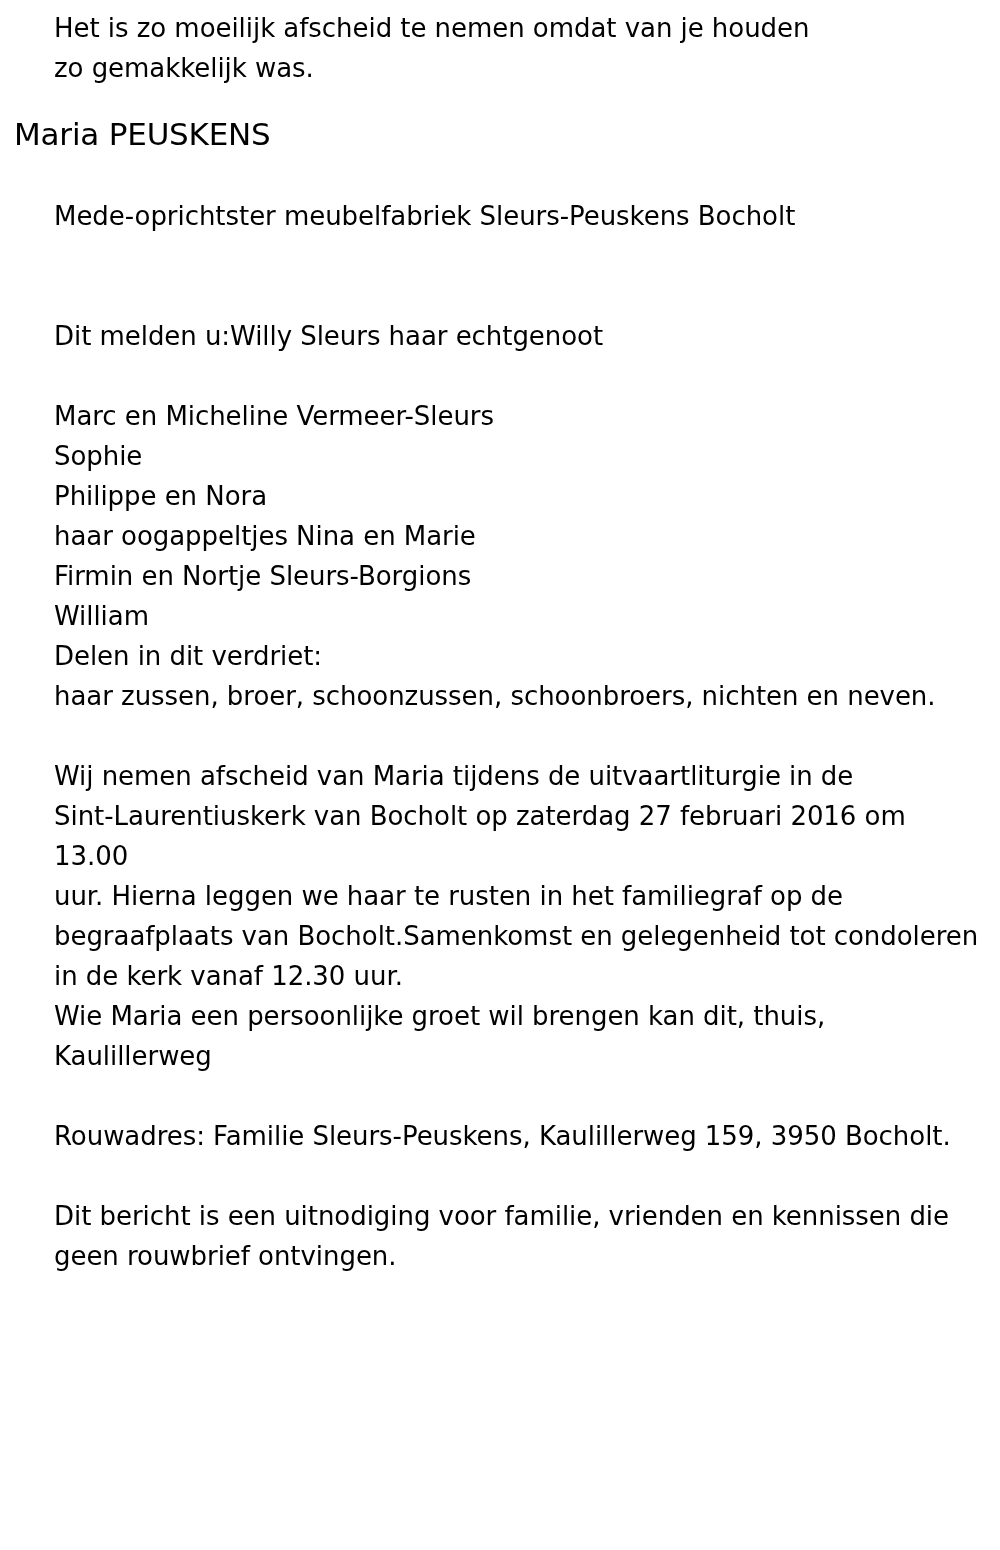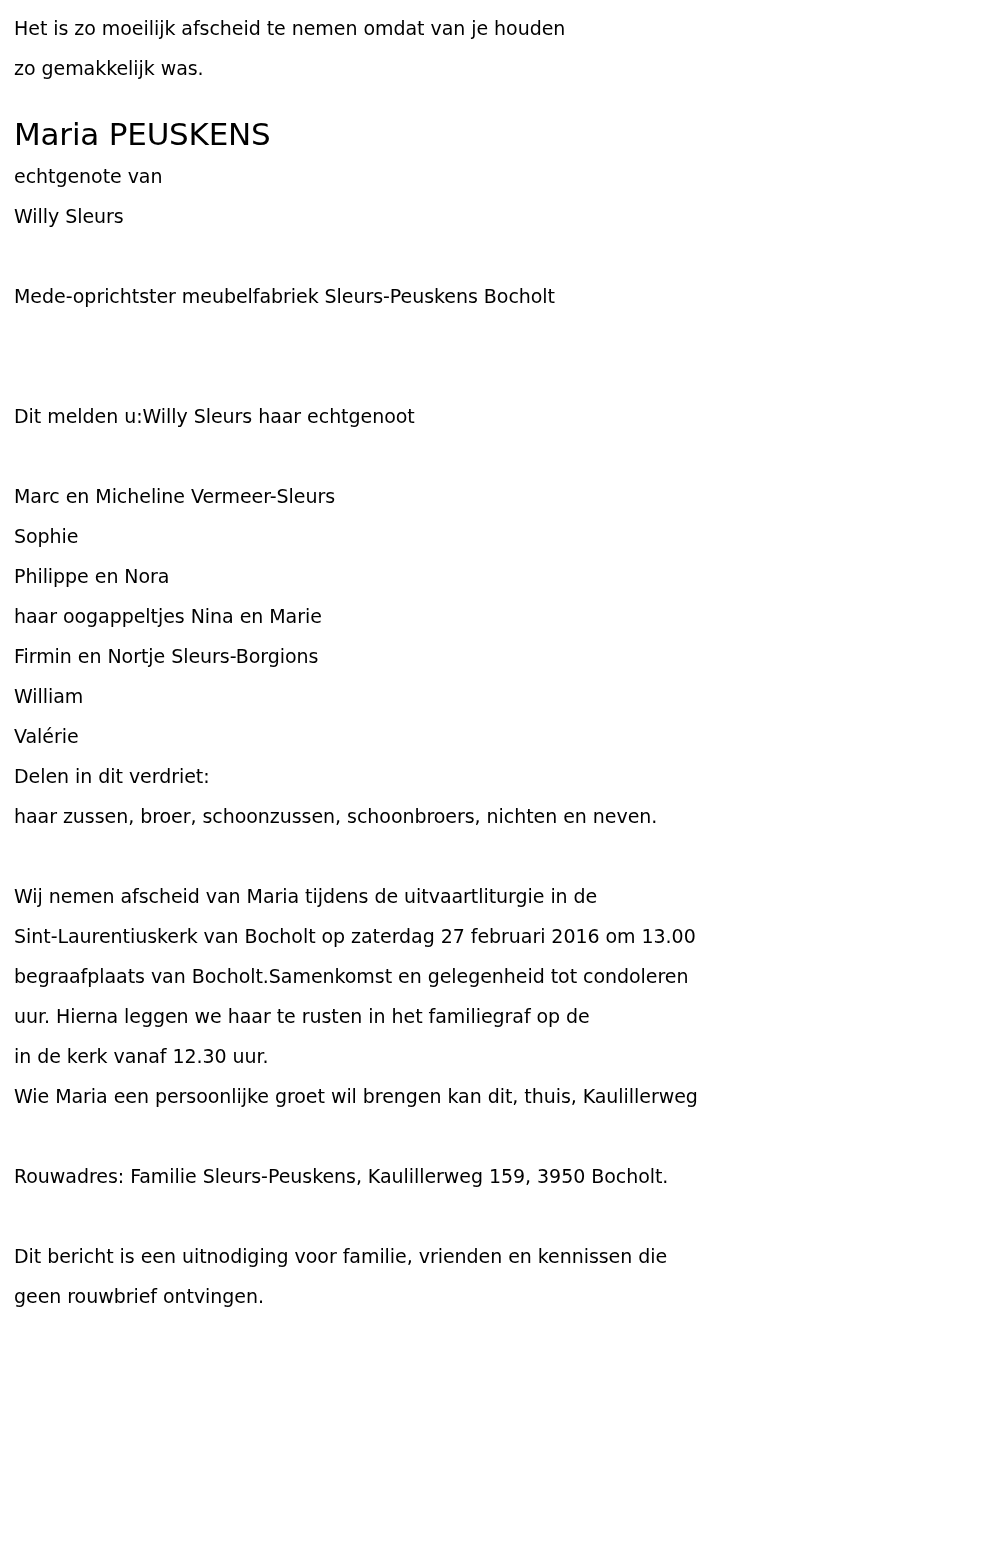--- a/index.html
+++ b/index.html
@@ -17,24 +17,25 @@
   .obituary {
     box-sizing: border-box;
     width: 1000px;
     min-height: 1550px;
     padding: 8px 12px 8px 14px;
   }
   .block {
     margin: 0;
   }
   .line {
-    font-size: 19px;
+    font-size: 26px;
     line-height: 40px;
     white-space: pre-wrap;
     letter-spacing: -0.05px;
+    margin-left: 40px;
   }
   .deceased-name {
     font-size: 31px;
     line-height: 44px;
     font-weight: normal;
     letter-spacing: -0.2px;
     margin: 0;
     padding-top: 2px;
   }
   .spacer {
@@ -51,24 +52,20 @@
 
   <div class="block">
     <div class="line">Het is zo moeilijk afscheid te nemen omdat van je houden</div>
     <div class="line">zo gemakkelijk was.</div>
   </div>
 
   <div class="spacer-sm"></div>
 
   <h1 class="deceased-name">Maria PEUSKENS</h1>
 
-  <div class="block">
-    <div class="line">echtgenote van</div>
-    <div class="line">Willy Sleurs</div>
-  </div>
 
   <div class="spacer"></div>
 
   <div class="block">
     <div class="line">Mede-oprichtster meubelfabriek Sleurs-Peuskens Bocholt</div>
   </div>
 
   <div class="spacer"></div>
 
 
@@ -80,32 +77,31 @@
 
   <div class="spacer"></div>
 
   <div class="block">
     <div class="line">Marc en Micheline Vermeer-Sleurs</div>
     <div class="line">Sophie</div>
     <div class="line">Philippe en Nora</div>
     <div class="line">haar oogappeltjes Nina en Marie</div>
     <div class="line">Firmin en Nortje Sleurs-Borgions</div>
     <div class="line">William</div>
-    <div class="line">Valérie</div>
     <div class="line">Delen in dit verdriet:</div>
     <div class="line">haar zussen, broer, schoonzussen, schoonbroers, nichten en neven.</div>
   </div>
 
   <div class="spacer"></div>
 
   <div class="block">
     <div class="line">Wij nemen afscheid van Maria tijdens de uitvaartliturgie in de</div>
     <div class="line">Sint-Laurentiuskerk van Bocholt op zaterdag 27 februari 2016 om 13.00</div>
+    <div class="line">uur. Hierna leggen we haar te rusten in het familiegraf op de</div>
     <div class="line">begraafplaats van Bocholt.Samenkomst en gelegenheid tot condoleren</div>
-    <div class="line">uur. Hierna leggen we haar te rusten in het familiegraf op de</div>
     <div class="line">in de kerk vanaf 12.30 uur.</div>
     <div class="line">Wie Maria een persoonlijke groet wil brengen kan dit, thuis, Kaulillerweg</div>
   </div>
 
   <div class="spacer"></div>
 
   <div class="block">
     <div class="line">Rouwadres: Familie Sleurs-Peuskens, Kaulillerweg 159, 3950 Bocholt.</div>
   </div>
 

